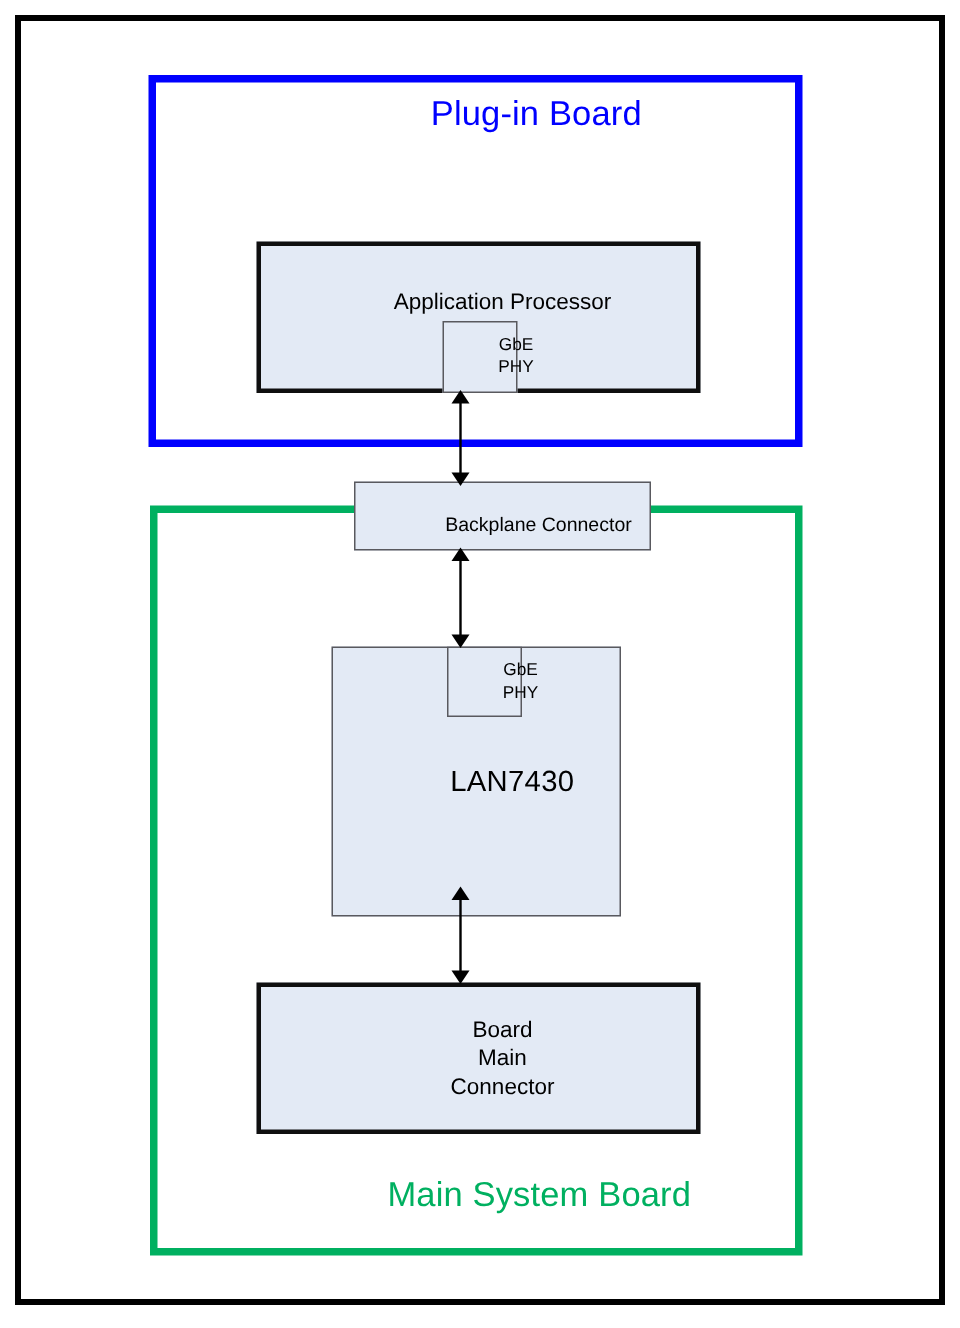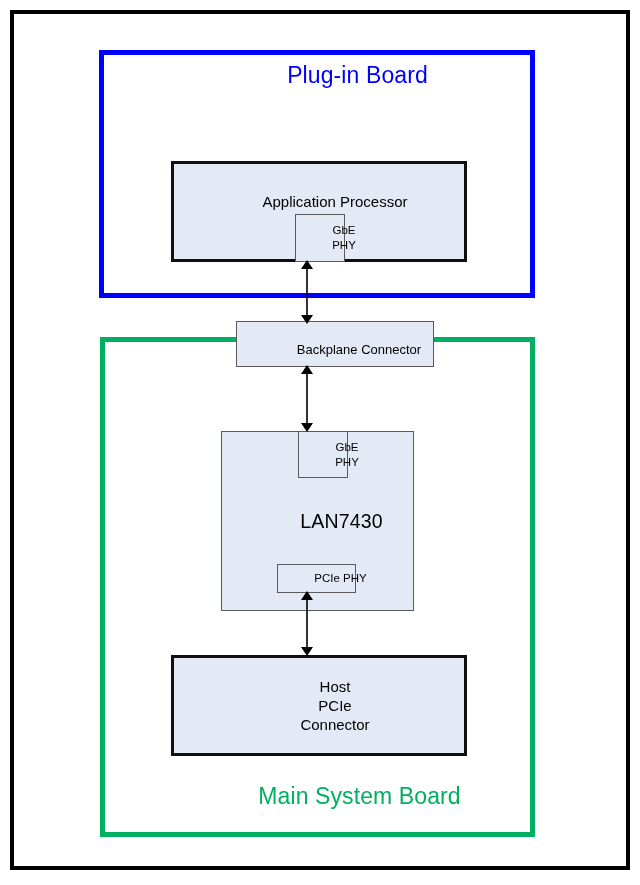--- a/index.html
+++ b/index.html
@@ -197,28 +197,25 @@
     <span>LAN7430</span>
   </div>
 
   <div id="gbe-phy-lan" class="block thin">
     <div>
       <div>GbE</div>
       <div>PHY</div>
     </div>
   </div>
 
-  <div id="pcie-phy-lan" class="block thin">
-    <span class="nowrap">PCIe PHY</span>
-  </div>
 
   <div id="pcie-host-processor" class="block thick">
     <div>
-      <div>Host</div>
-      <div>PCIe</div>
+      <div>Board</div>
+      <div>Main</div>
       <div>Connector</div>
     </div>
   </div>
 
   <svg id="arrow-ap-backplane" class="arrow" width="14" height="66">
     <defs>
       <marker id="head-up-1" markerWidth="8" markerHeight="8" refX="4" refY="7" orient="auto-start-reverse" markerUnits="userSpaceOnUse">
         <path d="M0,7 L4,0 L8,7 Z" fill="#000000"></path>
       </marker>
       <marker id="head-down-1" markerWidth="8" markerHeight="8" refX="4" refY="7" orient="auto" markerUnits="userSpaceOnUse">

